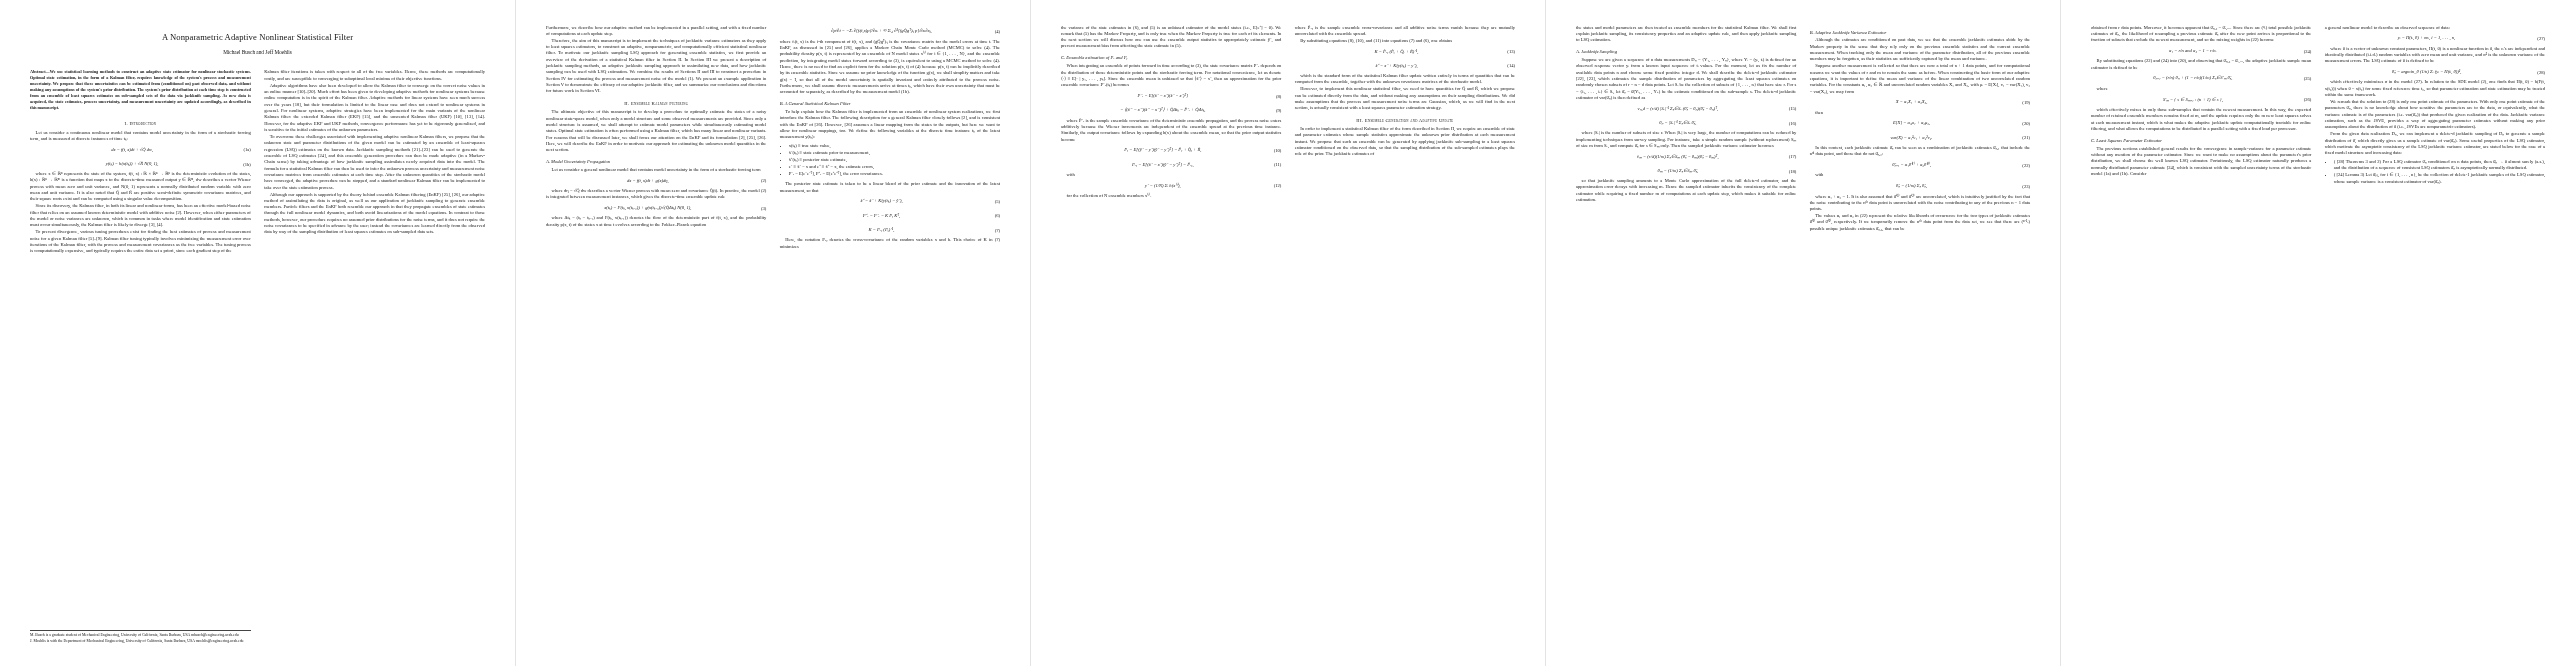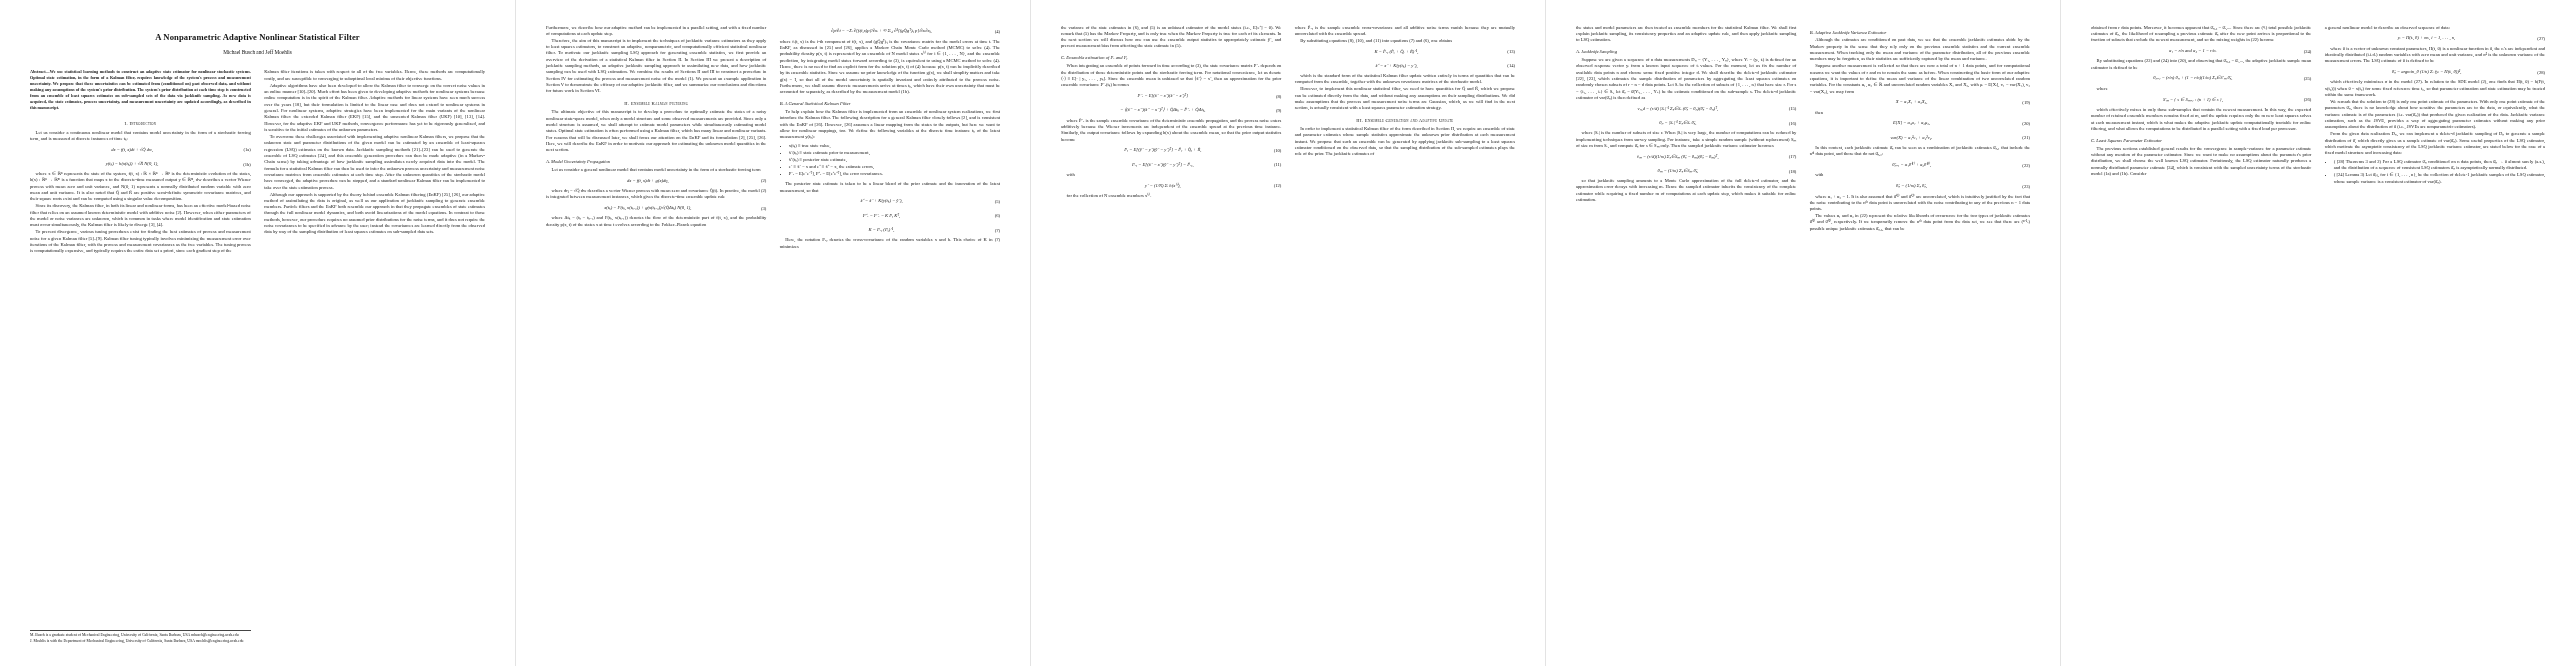--- a/index.html
+++ b/index.html
@@ -9,21 +9,21 @@
     font-family:"Liberation Serif", serif; color:#141414;
   }
   .pages { display:flex; height:667px; }
   .page {
     width:515px; height:667px; padding:24.5px 30px 22px 30px;
     position:relative; background:#ffffff; overflow:hidden;
     display:flex; flex-direction:column;
   }
   .page + .page { border-left:0.6px solid #e3e3e3; }
   .title-block { text-align:center; margin:7.8px 0 14.5px 0; }
-  h1.paper-title { font-size:8.6px; font-weight:bold; letter-spacing:0.1px; }
+  h1.paper-title { font-size:8.6px; font-weight:normal; letter-spacing:0.1px; }
   .authors { font-size:5.3px; margin-top:6.7px; }
   .cols { display:flex; gap:13.3px; flex:1; min-height:0; }
   .col { flex:1; min-width:0; display:flex; flex-direction:column; }
   p.para {
     font-size:4.6px; line-height:1.38; text-align:justify;
     text-indent:5.6px; margin:0 0 0.6px 0;
   }
   p.para.noindent { text-indent:0; }
   p.abstract {
     font-size:4.2px; font-weight:bold; line-height:1.4;

